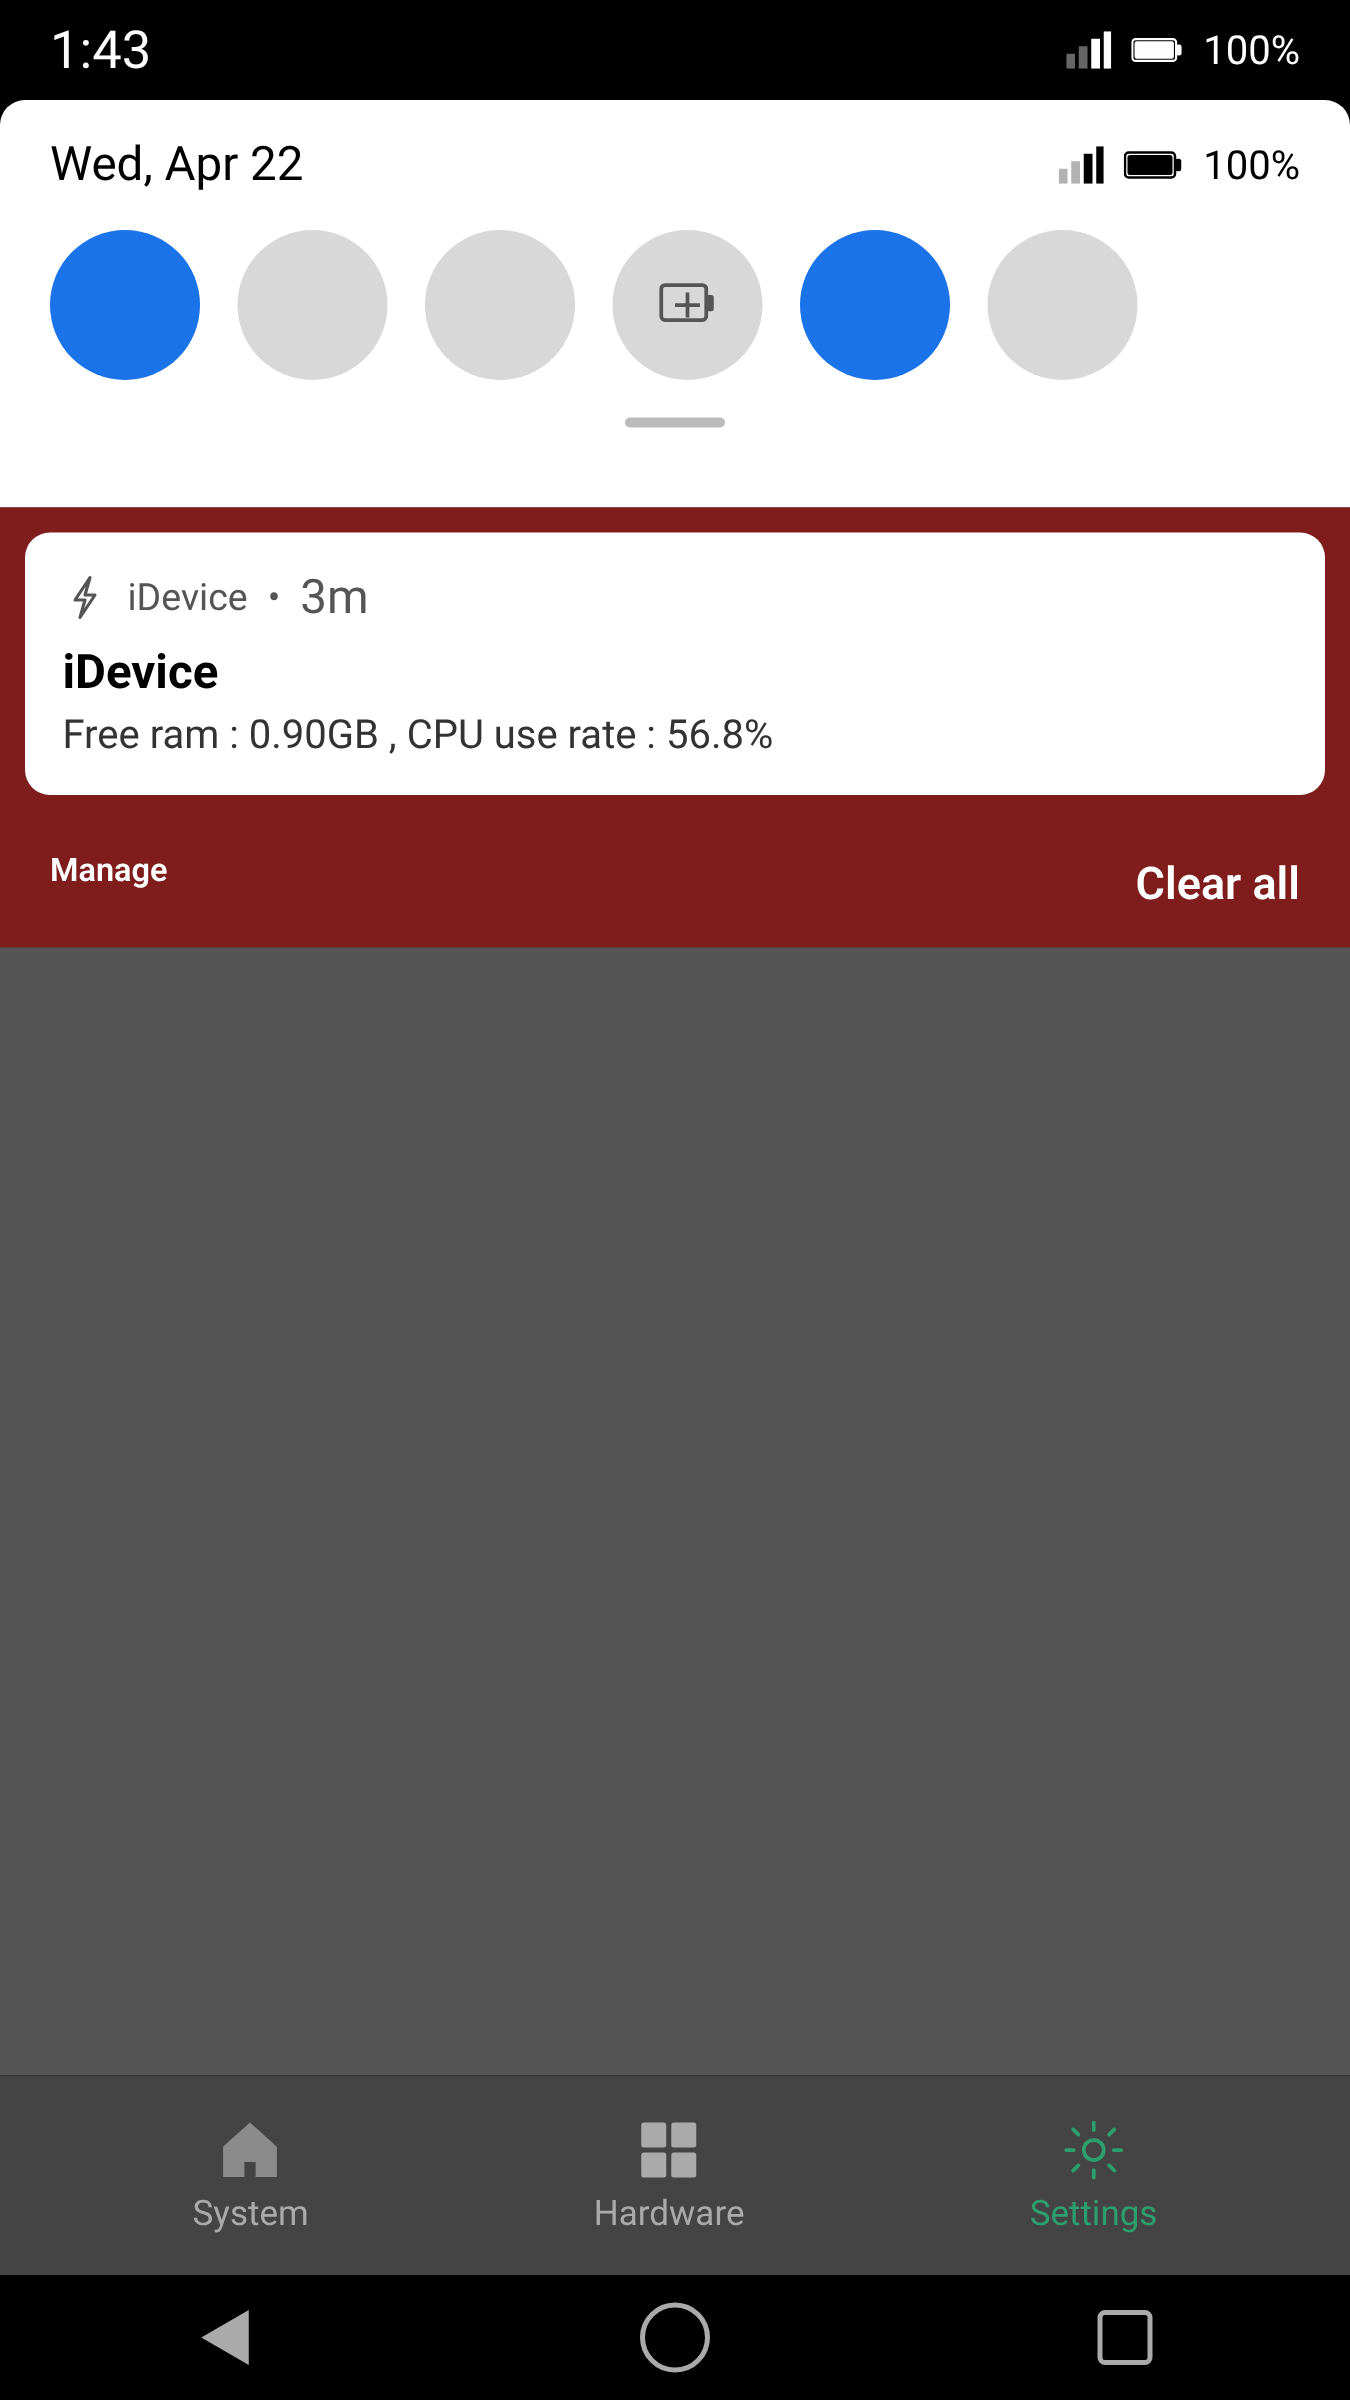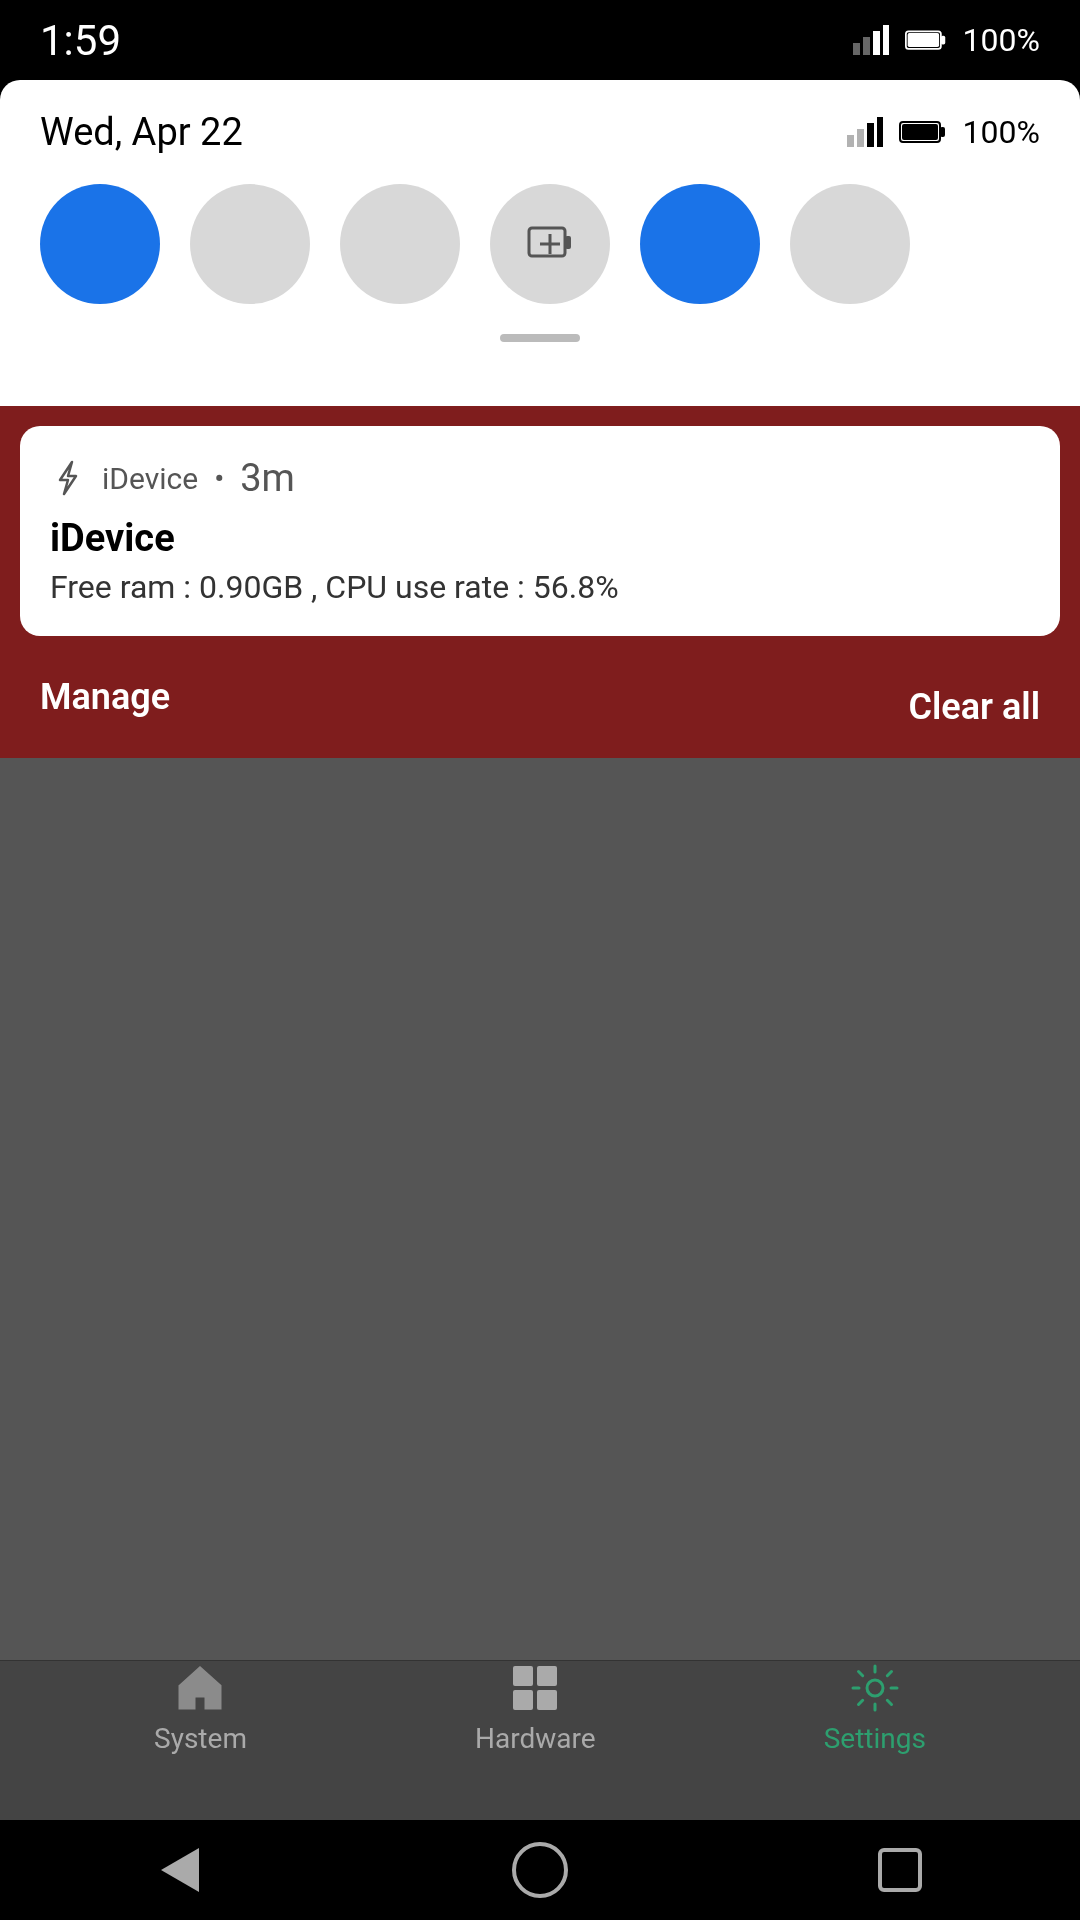--- a/index.html
+++ b/index.html
@@ -153,40 +153,40 @@
     
     .actions-bar {
       display: flex;
       justify-content: space-between;
       align-items: center;
       padding: 30px 40px;
     }
 
     .manage-btn {
       color: #fff;
-      font-size: 36px;
+      font-size: 26px;
       font-weight: 600;
       cursor: pointer;
     }
 
     .clear-all-btn {
       color: #fff;
       font-size: 36px;
       font-weight: 600;
       cursor: pointer;
       margin-top: 20px;
     }
 
     
     .bottom-nav {
       width: 100%;
       height: 160px;
       background: #444;
       display: flex;
-      align-items: flex-start;
+      align-items: center;
       justify-content: space-around;
       padding: 1px 40px;
       border-top: 1px solid #333;
     }
 
     .nav-item {
       display: flex;
       flex-direction: column;
       align-items: center;
       gap: 8px;
@@ -270,21 +270,21 @@
 
     .battery-svg {
       width: 42px;
       height: 28px;
     }
   </style>
 </head>
 <body>
 
 <div class="status-bar">
-  <span class="status-time">1:59</span>
+  <span class="status-time">1:43</span>
   <div class="status-icons">
 
     <svg class="signal-svg" viewBox="0 0 36 30" fill="none" xmlns="http://www.w3.org/2000/svg">
       <rect x="0" y="18" width="7" height="12" fill="#fff" opacity="0.4"></rect>
       <rect x="10" y="12" width="7" height="18" fill="#fff" opacity="0.4"></rect>
       <rect x="20" y="6" width="7" height="24" fill="#fff"></rect>
       <rect x="30" y="0" width="6" height="30" fill="#fff"></rect>
     </svg>
 
     <svg class="battery-svg" viewBox="0 0 48 28" fill="none" xmlns="http://www.w3.org/2000/svg">

